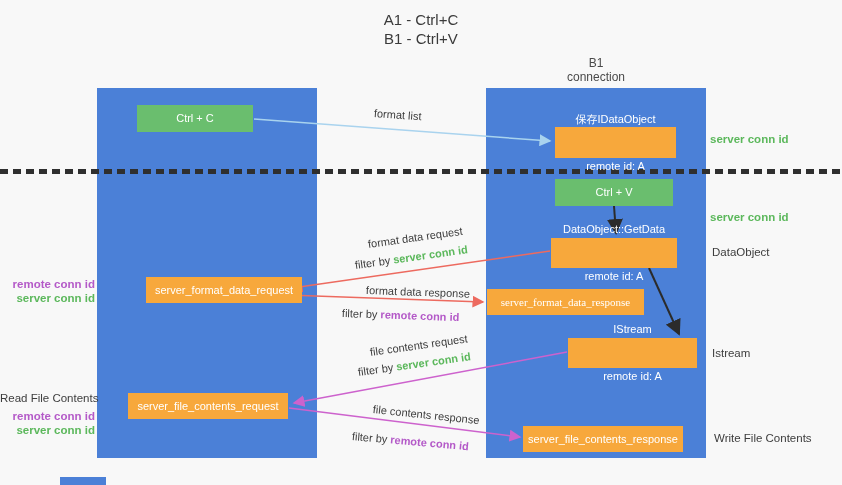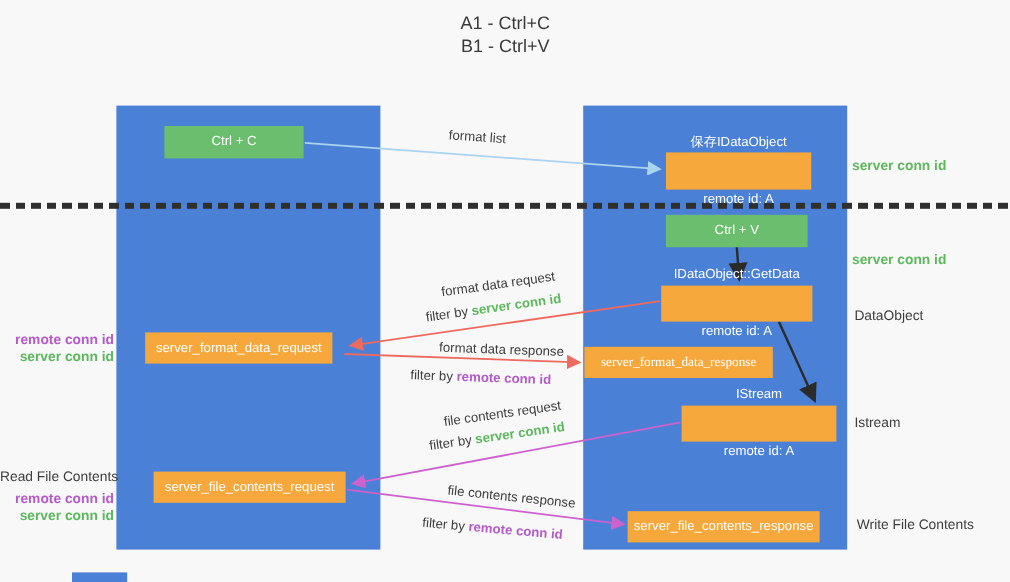--- a/index.html
+++ b/index.html
@@ -41,20 +41,24 @@
 </head>
 <body>
 
 <div class="canvas">
 
   <div class="title-block">
     <div>A1 - Ctrl+C</div>
     <div>B1 - Ctrl+V</div>
   </div>
 
+  <div class="lane-header" style="left:486px;top:56px;">
+    <div>B1</div>
+    <div>connection</div>
+  </div>
 
   <div class="lane" style="left:97px;"></div>
   <div class="lane" style="left:486px;"></div>
 
   <div class="divider"></div>
 
   <svg class="arrows-layer" width="842" height="485">
     <defs>
       <marker id="ah-blue" markerWidth="9" markerHeight="8" refX="7" refY="4" orient="auto">
         <path d="M0,0 L8,4 L0,8 Z" fill="#a9d3ee"></path>
@@ -85,25 +89,25 @@
   <div class="node orange-box" style="left:555px;top:127px;width:121px;height:31px;">
     <span>保存IDataObject</span>
     <span>remote id: A</span>
   </div>
 
   <div class="node green-box" style="left:555px;top:179px;width:118px;height:27px;">
     <span>Ctrl + V</span>
   </div>
 
   <div class="node orange-box" style="left:551px;top:238px;width:126px;height:30px;">
-    <span>IDataObject::GetData</span>
+    <span>DataObject::GetData</span>
     <span>remote id: A</span>
   </div>
 
-  <div class="node orange-box" style="left:121px;top:277px;width:156px;height:26px;">
+  <div class="node orange-box" style="left:146px;top:277px;width:156px;height:26px;">
     <span>server_format_data_request</span>
   </div>
 
   <div class="node orange-box" style="left:487px;top:289px;width:157px;height:26px;font-family:Liberation Serif, serif;">
     <span>server_format_data_response</span>
   </div>
 
   <div class="node orange-box" style="left:568px;top:338px;width:129px;height:30px;">
     <span>IStream</span>
     <span>remote id: A</span>
@@ -134,21 +138,21 @@
     <span>filter by </span><span class="green-text">server conn id</span>
   </div>
 
   <div class="alabel" style="left:373px;top:403px;transform:rotate(6deg);">file contents response</div>
   <div class="alabel" style="left:352px;top:430px;transform:rotate(5deg);">
     <span>filter by </span><span class="purple-text">remote conn id</span>
   </div>
 
   <div class="side-label green-text" style="left:710px;top:133px;">server conn id</div>
   <div class="side-label green-text" style="left:710px;top:211px;">server conn id</div>
-  <div class="side-label" style="left:712px;top:258px;text-align:right;">DataObject</div>
+  <div class="side-label" style="left:712px;top:246px;text-align:right;">DataObject</div>
   <div class="side-label" style="left:712px;top:347px;">Istream</div>
   <div class="side-label" style="left:714px;top:432px;">Write File Contents</div>
 
   <div class="side-label purple-text right-align" style="left:5px;top:278px;width:90px;">remote conn id</div>
   <div class="side-label green-text right-align" style="left:5px;top:292px;width:90px;">server conn id</div>
   <div class="side-label right-align" style="left:0px;top:392px;width:95px;">Read File Contents</div>
   <div class="side-label purple-text right-align" style="left:5px;top:410px;width:90px;">remote conn id</div>
   <div class="side-label green-text right-align" style="left:5px;top:424px;width:90px;">server conn id</div>
 
   <div class="bottom-strip"></div>

